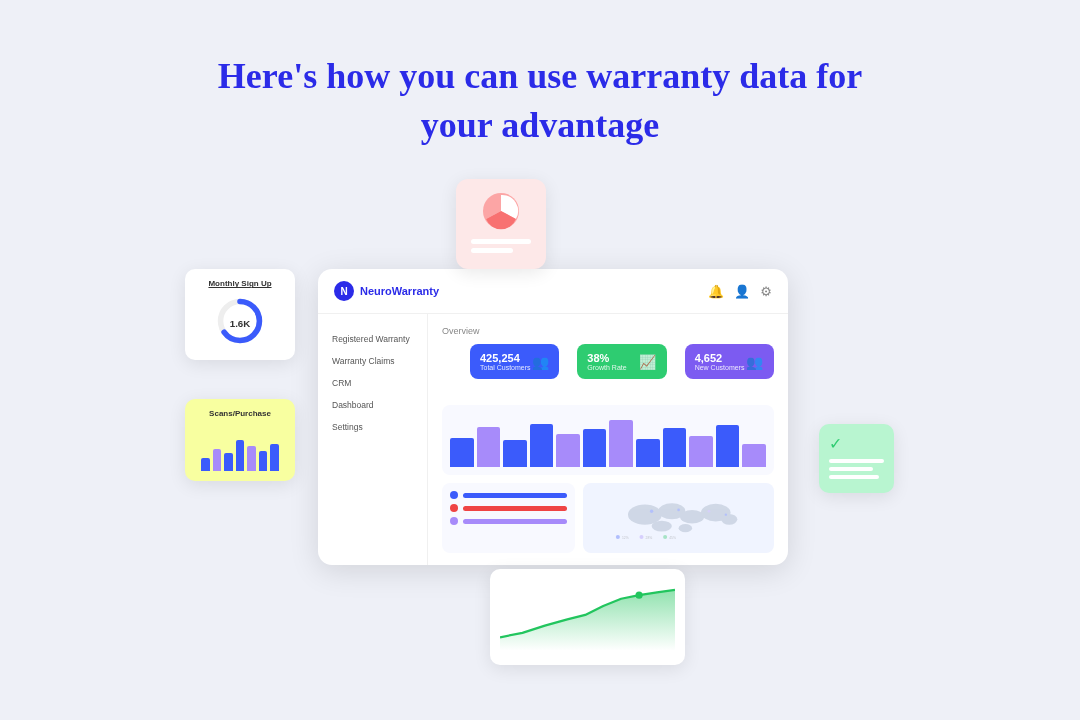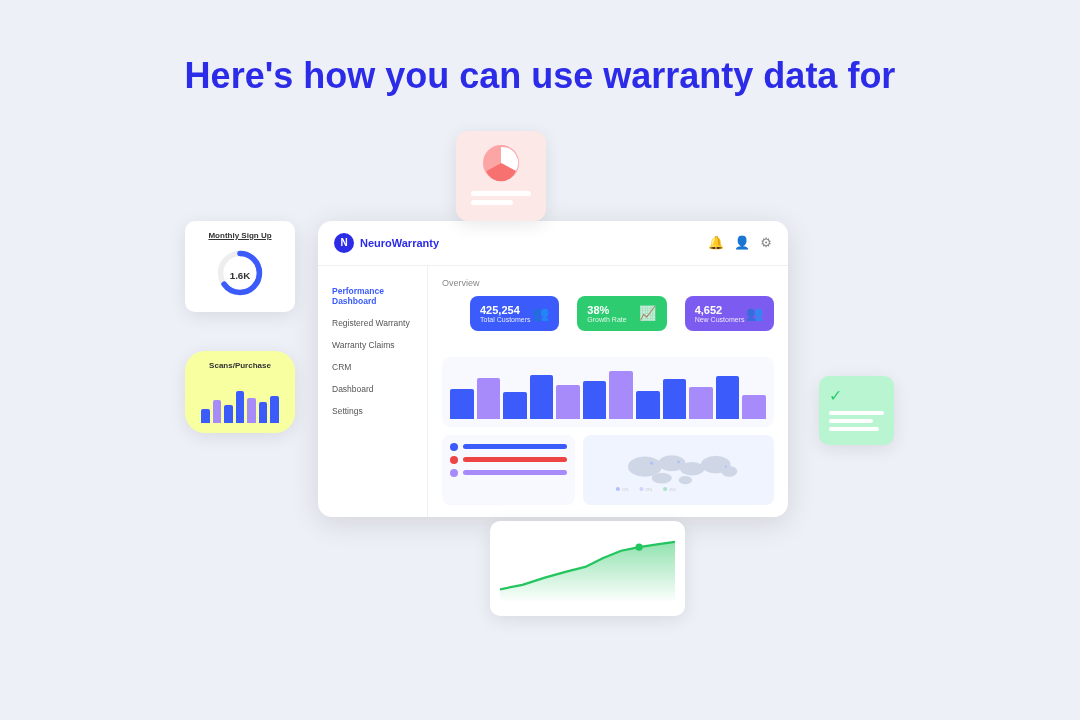--- a/index.html
+++ b/index.html
@@ -18,20 +18,21 @@
       padding-top: 52px;
       padding-bottom: 30px;
     }
     .heading-section h1 {
       font-size: 36px;
       font-weight: 800;
       color: #2b2be8;
       line-height: 1.35;
       max-width: 780px;
       margin: 0 auto;
+      font-family: Liberation Serif, serif;
     }
 
     
     .scene {
       position: relative;
       width: 100%;
       height: 520px;
     }
 
     
@@ -64,21 +65,21 @@
       height: 50px;
     }
 
     
     .card-scans {
       position: absolute;
       left: 185px;
       top: 220px;
       width: 110px;
       background: #f8ffa0;
-      border-radius: 20px;
+      border-radius: 10px;
       padding: 10px 12px;
       box-shadow: 0 4px 18px rgba(0,0,0,0.09);
       z-index: 5;
     }
     .card-scans .card-label {
       font-size: 8px;
       font-weight: 700;
       color: #333;
       text-align: center;
       margin-bottom: 8px;
@@ -375,20 +376,21 @@
       width: 100%;
       height: 100%;
     }
   </style>
 </head>
 <body>
 
 <div class="heading-section">
   <h1>
     <span>Here's how you can use warranty data for</span><br>
+    <span>your advantage</span>
   </h1>
 </div>
 
 <div class="scene">
 
   <div class="card-monthly">
     <div class="card-label">Monthly Sign Up</div>
     <div class="donut-wrap">
       <svg class="donut" viewBox="0 0 36 36">
         <circle cx="18" cy="18" r="14" fill="none" stroke="#eee" stroke-width="4"></circle>
@@ -458,21 +460,20 @@
       <div class="dash-icons">
         <span>🔔</span>
         <span>👤</span>
         <span>⚙</span>
       </div>
     </div>
 
     <div class="dash-body">
 
       <div class="dash-sidebar">
-        <div class="dash-nav-item active">Performance Dashboard</div>
         <div class="dash-nav-item">Registered Warranty</div>
         <div class="dash-nav-item">Warranty Claims</div>
         <div class="dash-nav-item">CRM</div>
         <div class="dash-nav-item">Dashboard</div>
         <div class="dash-nav-item">Settings</div>
       </div>
 
       <div class="dash-main">
         <div class="dash-overview-label">Overview</div>
 

